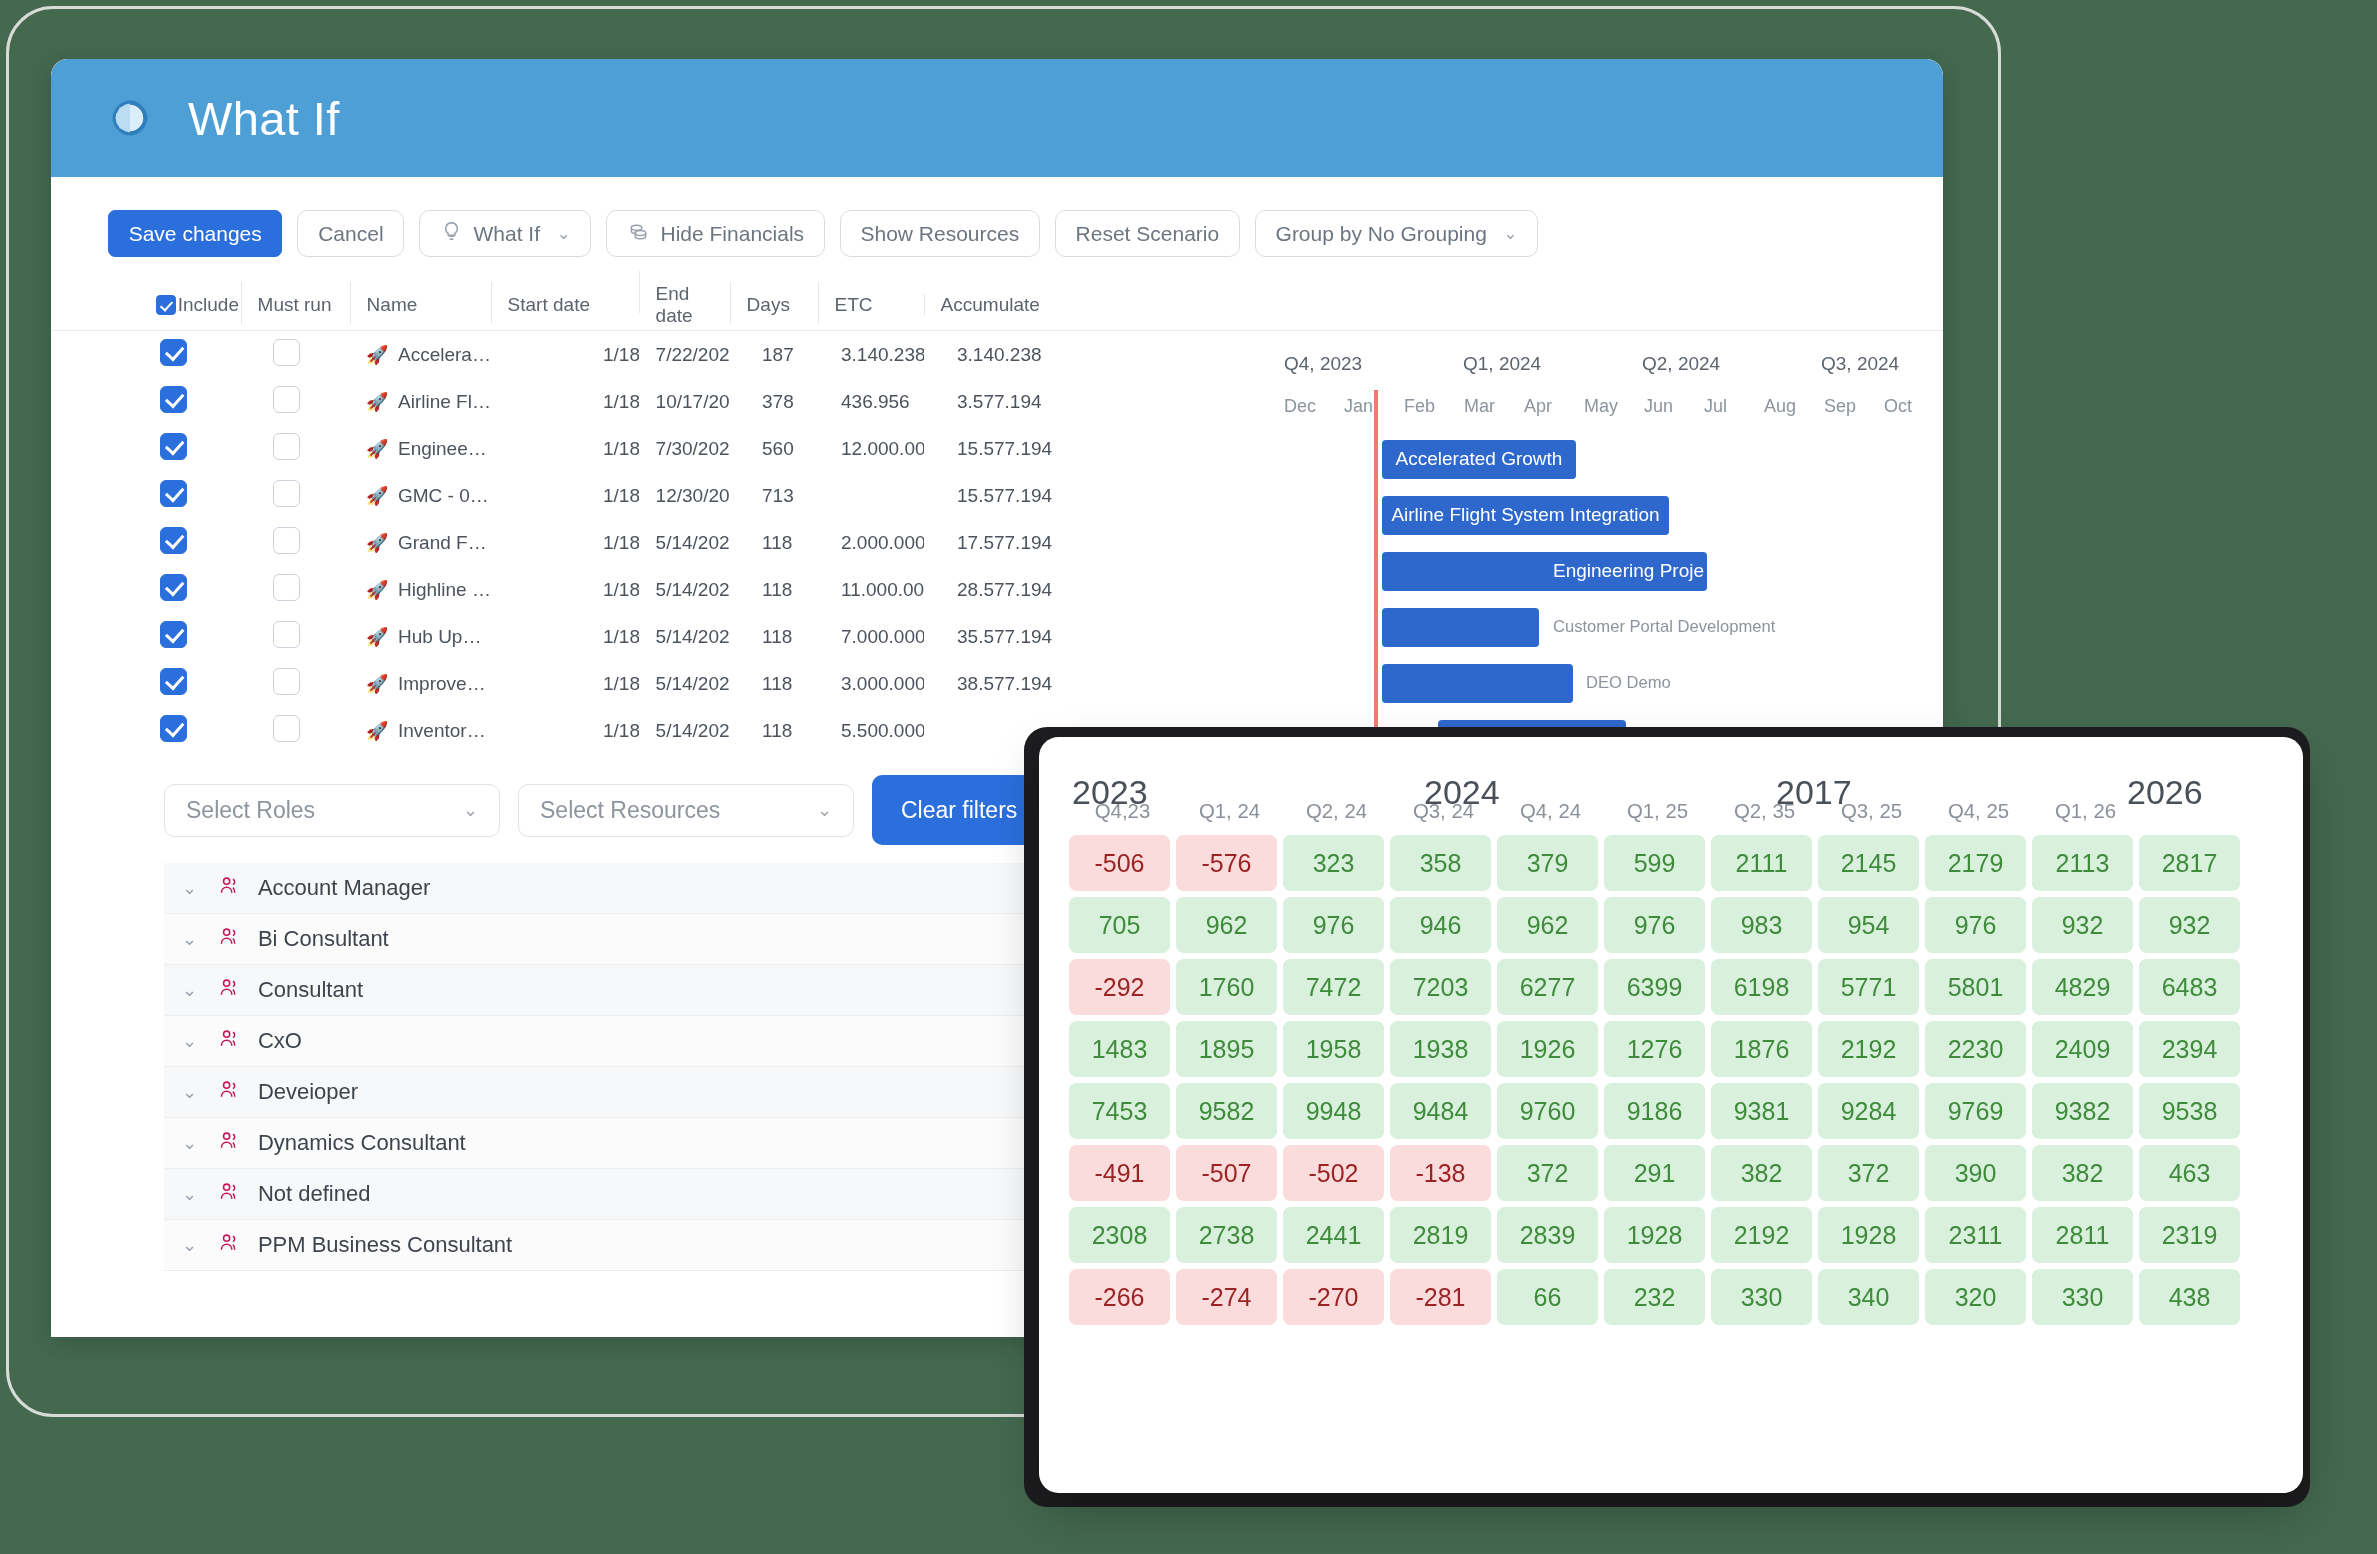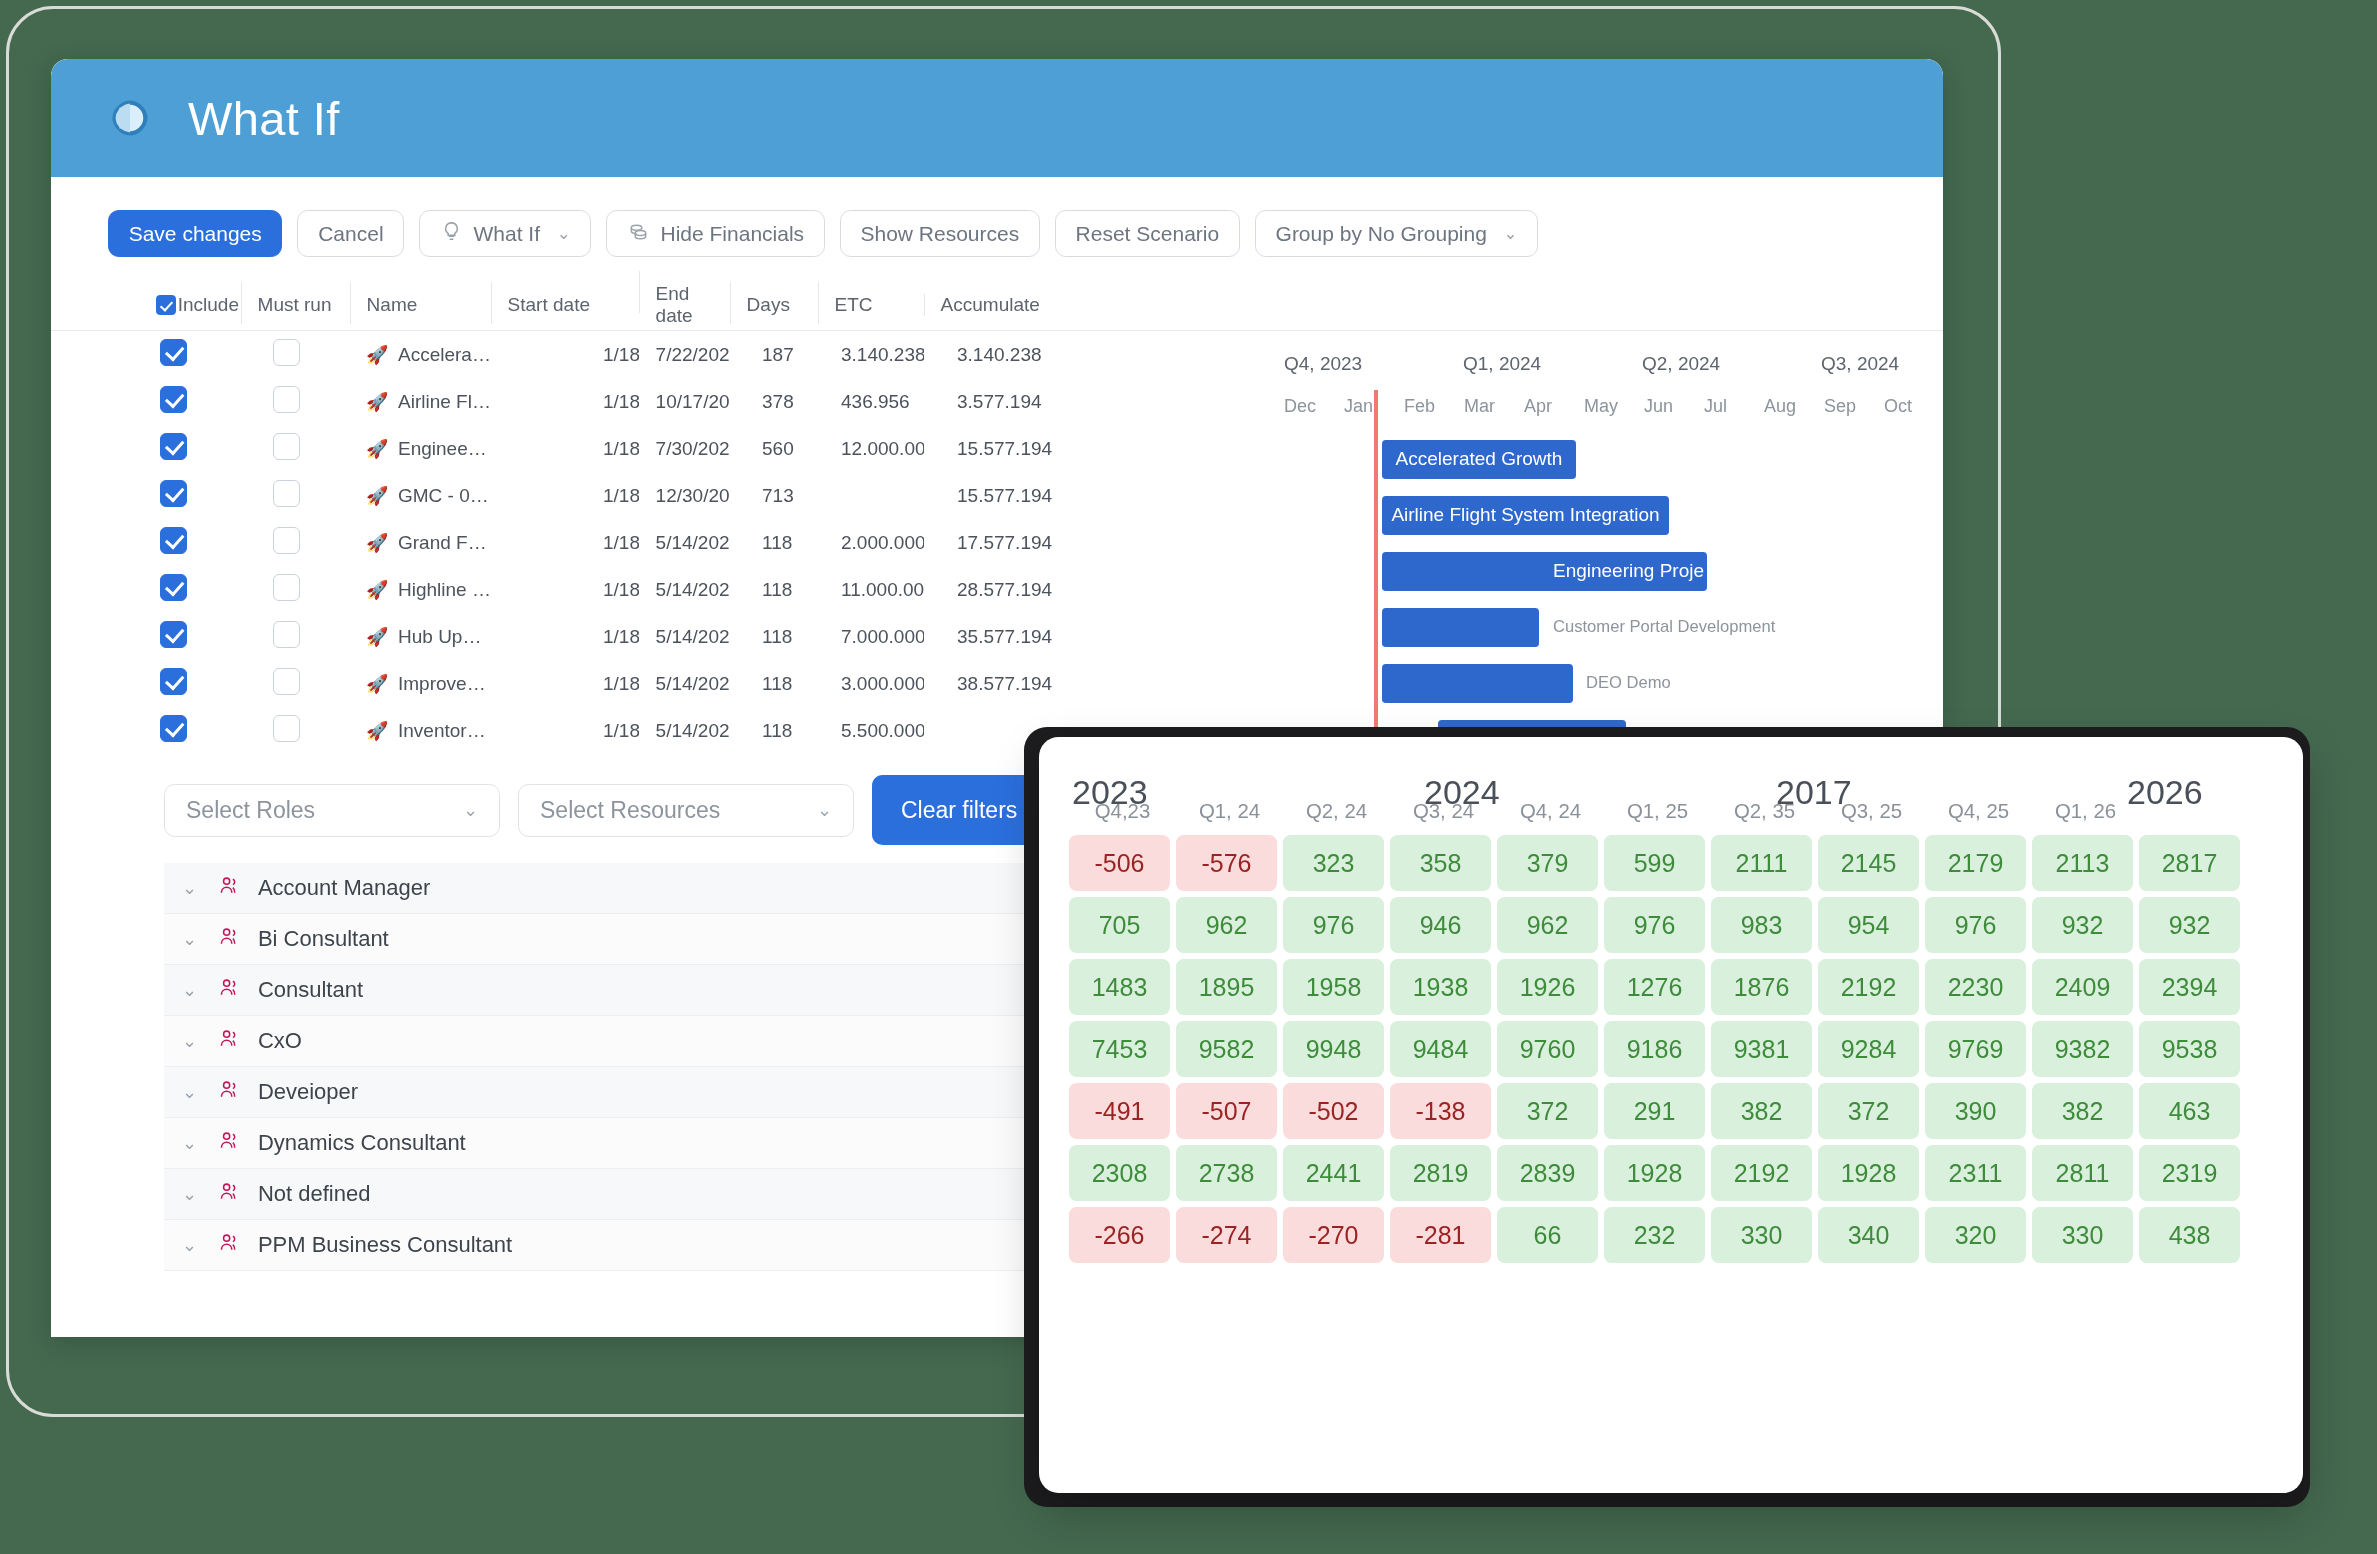--- a/index.html
+++ b/index.html
@@ -67,20 +67,21 @@
     align-items: center;
     gap: 10.6px;
     padding: 0 19.7px;
     white-space: nowrap;
   }
   .btn.primary {
     background: #2b6fdd;
     border-color: #2b6fdd;
     color: #fff;
     font-weight: 400;
+    border-radius: 7px;
   }
   .btn .chev { font-size: 16.6px; color:#9aa2ac; margin-left: 6px;}
   .ico { width: 23px; height: 23px; flex: 0 0 auto; }
 
   
   .table-wrap { position: relative; }
   .thead {
     display: flex;
     align-items: center;
     height: 51px;
@@ -578,20 +579,33 @@
           <div class="gc pos">946</div>
           <div class="gc pos">962</div>
           <div class="gc pos">976</div>
           <div class="gc pos">983</div>
           <div class="gc pos">954</div>
           <div class="gc pos">976</div>
           <div class="gc pos">932</div>
           <div class="gc pos">932</div>
         </div>
         <div class="grid-row">
+          <div class="gc neg">-292</div>
+          <div class="gc pos">1760</div>
+          <div class="gc pos">7472</div>
+          <div class="gc pos">7203</div>
+          <div class="gc pos">6277</div>
+          <div class="gc pos">6399</div>
+          <div class="gc pos">6198</div>
+          <div class="gc pos">5771</div>
+          <div class="gc pos">5801</div>
+          <div class="gc pos">4829</div>
+          <div class="gc pos">6483</div>
+        </div>
+        <div class="grid-row">
           <div class="gc pos">1483</div>
           <div class="gc pos">1895</div>
           <div class="gc pos">1958</div>
           <div class="gc pos">1938</div>
           <div class="gc pos">1926</div>
           <div class="gc pos">1276</div>
           <div class="gc pos">1876</div>
           <div class="gc pos">2192</div>
           <div class="gc pos">2230</div>
           <div class="gc pos">2409</div>

